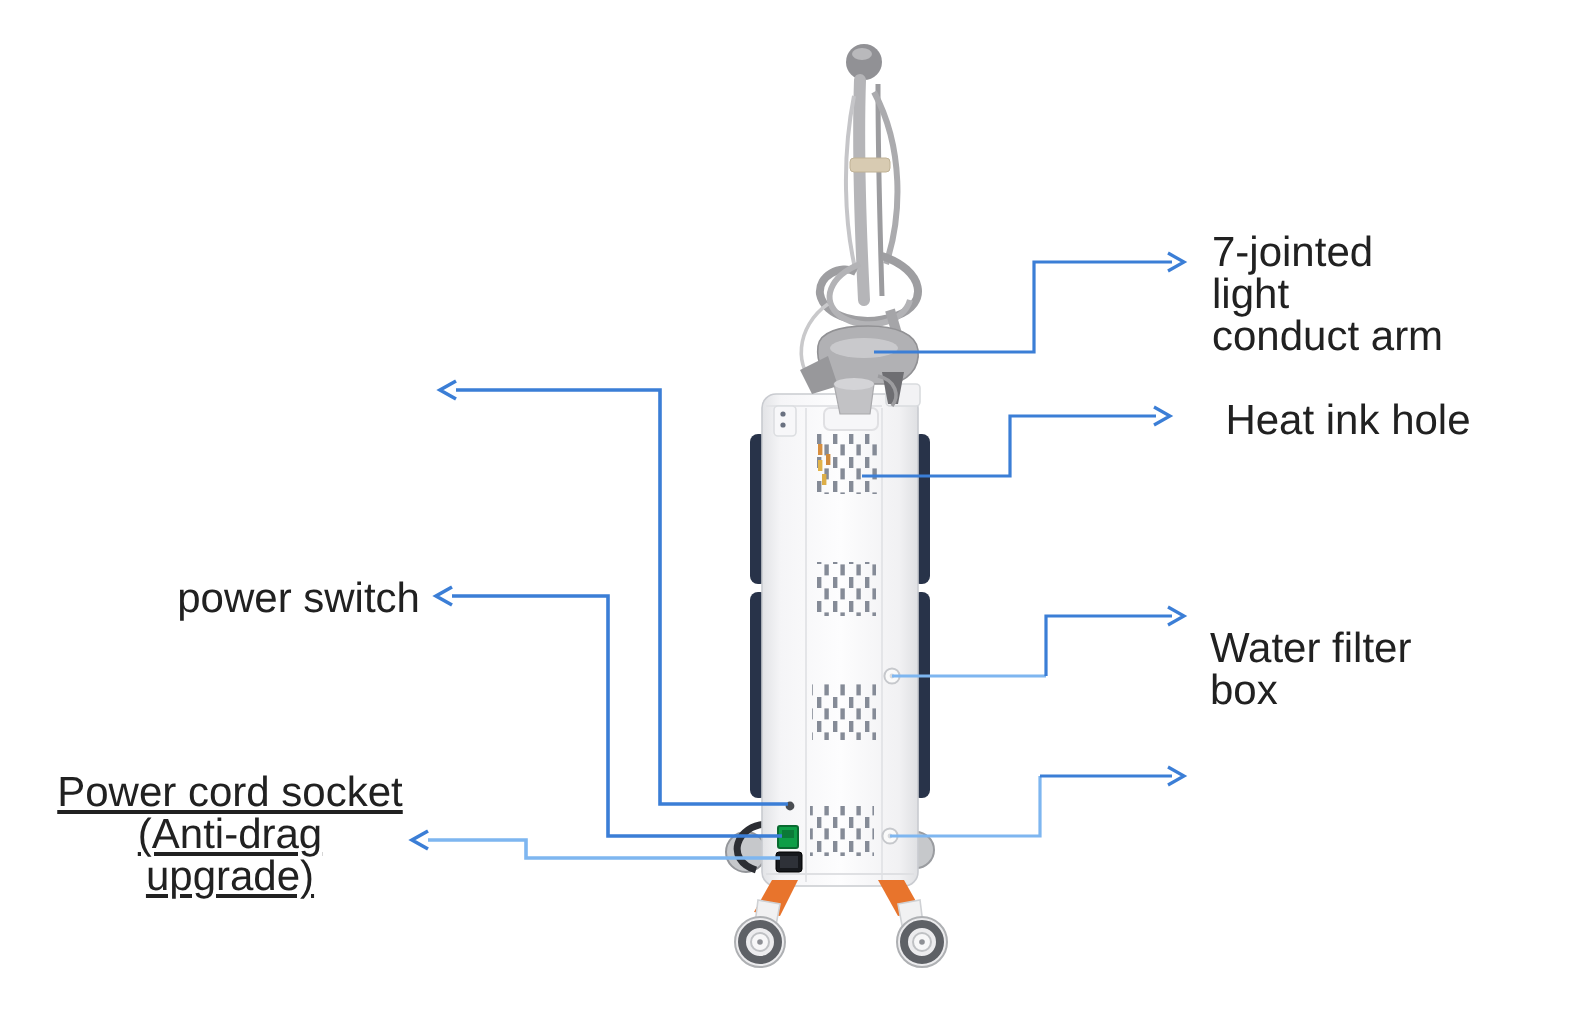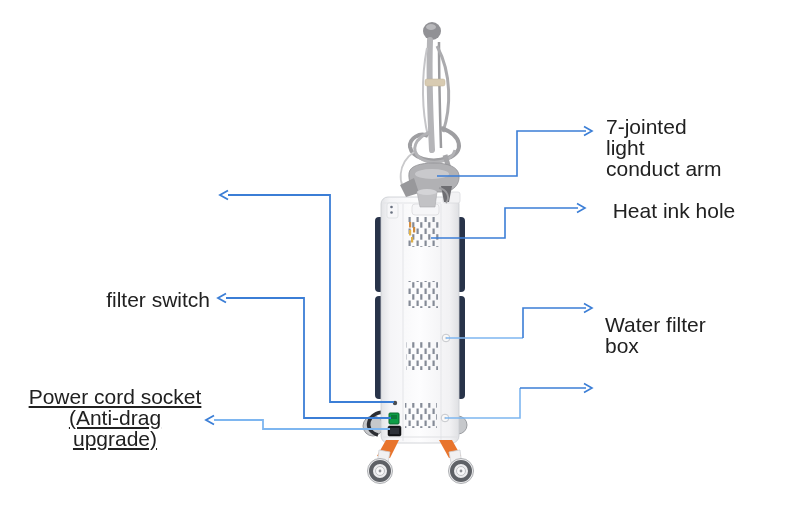--- a/index.html
+++ b/index.html
@@ -185,18 +185,18 @@
 
   <div class="callout-label" style="left:606px;top:116px;width:120px;">7-jointed light
 conduct arm</div>
 
   <div class="callout-label" style="left:609px;top:200px;width:130px;text-align:center;">Heat ink hole</div>
 
   <div class="callout-label" style="left:605px;top:302px;width:140px;margin-top:12px;">Water filter box</div>
 
 
 
-  <div class="callout-label align-right" style="left:60px;top:289px;width:150px;">filter switch</div>
+  <div class="callout-label align-right" style="left:60px;top:289px;width:150px;">power switch</div>
 
   <div class="callout-label align-center" style="left:24px;top:386px;width:182px;text-decoration:underline;">Power cord socket
 (Anti-drag upgrade)</div>
 
 </div>
 
 </body></html>

